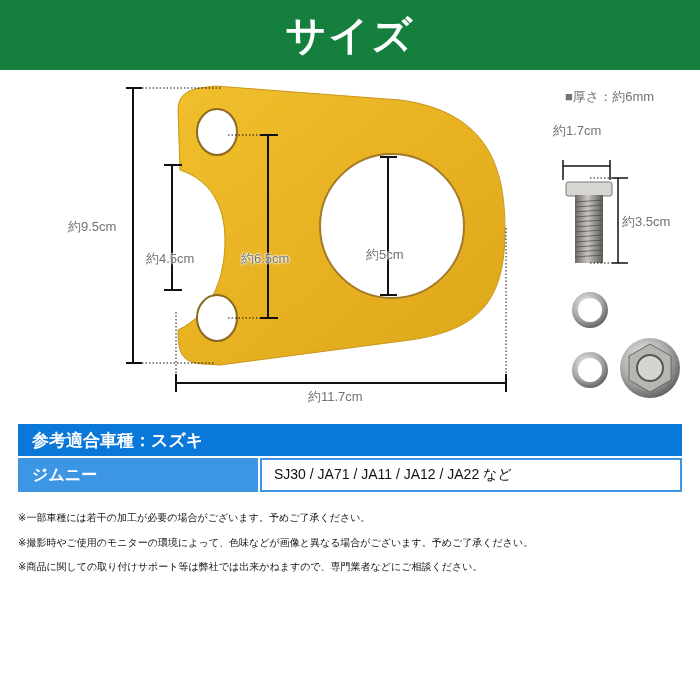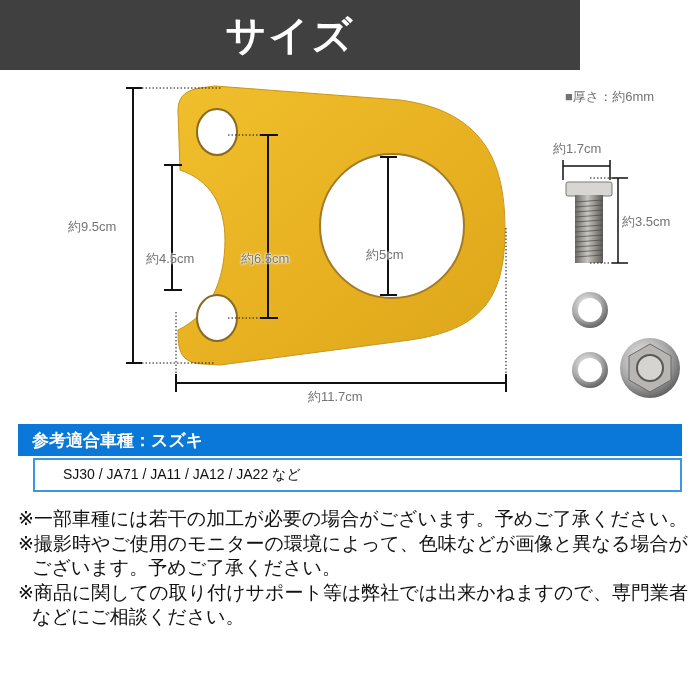--- a/index.html
+++ b/index.html
@@ -1,28 +1,28 @@
 <!DOCTYPE html>
 <html><head>
 <meta charset="utf-8">
 <style>
   * { box-sizing: border-box; margin: 0; padding: 0; }
   body { width: 700px; height: 700px; background: #ffffff; font-family: "DejaVu Sans", sans-serif; position: relative; overflow: hidden; color: #111; }
-  .header { position: absolute; left: 0; top: 0; width: 580px; height: 70px; background: #404040; display: flex; align-items: center; justify-content: center; }
+  .header { position: absolute; left: 0; top: 0; width: 700px; height: 70px; background: #15803d; display: flex; align-items: center; justify-content: center; }
   .header .title { color: #fff; font-size: 40px; font-weight: bold; letter-spacing: 2px; }
   .figure { position: absolute; left: 0; top: 70px; width: 700px; height: 340px; }
   .figure svg { position: absolute; left: 0; top: 0; }
   .lbl { position: absolute; font-size: 13px; color: #737373; white-space: nowrap; font-family: "Liberation Sans", sans-serif; }
   .lbl.halo { text-shadow: 0 0 2px #fff, 0 0 2px #fff, 0 0 3px #fff; margin-top: 32px; }
   .fit-table { position: absolute; left: 18px; top: 424px; width: 664px; border-radius: 28px; }
   .fit-head { height: 32px; background: #0a78d8; color: #fff; font-weight: bold; font-size: 17px; display: flex; align-items: center; padding-left: 14px; }
   .fit-row { display: flex; height: 34px; margin-top: 2px; }
   .fit-row .make { width: 240px; background: #3c96e4; color: #fff; font-size: 16px; font-weight: bold; display: flex; align-items: center; padding-left: 14px; }
-  .fit-row .models { flex: 1; margin-left: 15px; border: 2px solid #3c96e4; display: flex; align-items: center; padding-left: 28px; font-size: 14px; font-family: "Liberation Sans", sans-serif; }
-  .notes { position: absolute; left: 18px; top: 506px; width: 670px; font-size: 19px; line-height: 24.5px; }
+  .fit-row .models { flex: 1; margin-left: 2px; border: 2px solid #3c96e4; display: flex; align-items: center; padding-left: 12px; font-size: 14px; font-family: "Liberation Sans", sans-serif; }
+  .notes { position: absolute; left: 18px; top: 506px; width: 670px; font-size: 10px; line-height: 24.5px; }
   .notes .note { padding-left: 14px; text-indent: -14px; }
 </style>
 </head>
 <body>
 
 <div class="header">
   <span class="title">サイズ</span>
 </div>
 
 <div class="figure">
@@ -126,27 +126,28 @@
       <circle cx="650" cy="368" r="13" fill="#d6d4d0" stroke="#5a5854" stroke-width="2"></circle>
     </g>
   </svg>
 
   <span class="lbl" style="left:565px; top:18px; font-size:13px;">■厚さ：約6mm</span>
   <span class="lbl" style="left:68px; top:148px;">約9.5cm</span>
   <span class="lbl halo" style="left:146px; top:148px;">約4.5cm</span>
   <span class="lbl halo" style="left:241px; top:148px;">約6.5cm</span>
   <span class="lbl halo" style="left:366px; top:144px;">約5cm</span>
   <span class="lbl" style="left:308px; top:318px;">約11.7cm</span>
-  <span class="lbl" style="left:553px; top:70px;">約1.7cm</span>
+  <span class="lbl" style="left:553px; top:52px;">約1.7cm</span>
   <span class="lbl" style="left:622px; top:143px;">約3.5cm</span>
 </div>
 
 <div class="fit-table">
   <div class="fit-head">参考適合車種：スズキ</div>
   <div class="fit-row">
+    <div class="make">ジムニー</div>
     <div class="models">SJ30 / JA71 / JA11 / JA12 / JA22 など</div>
   </div>
 </div>
 
 <div class="notes">
   <div class="note">※一部車種には若干の加工が必要の場合がございます。予めご了承ください。</div>
   <div class="note">※撮影時やご使用のモニターの環境によって、色味などが画像と異なる場合がございます。予めご了承ください。</div>
   <div class="note">※商品に関しての取り付けサポート等は弊社では出来かねますので、専門業者などにご相談ください。</div>
 </div>
 

